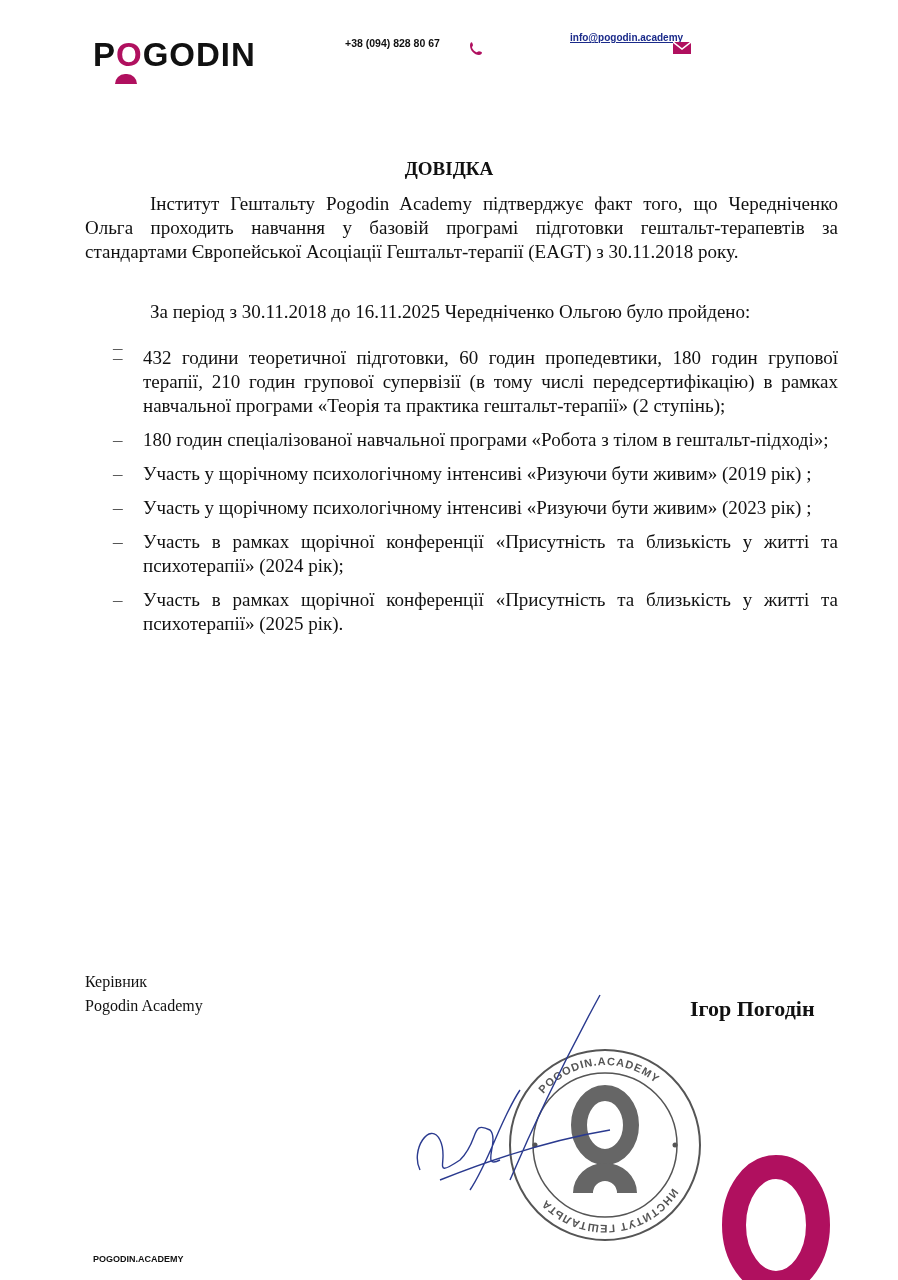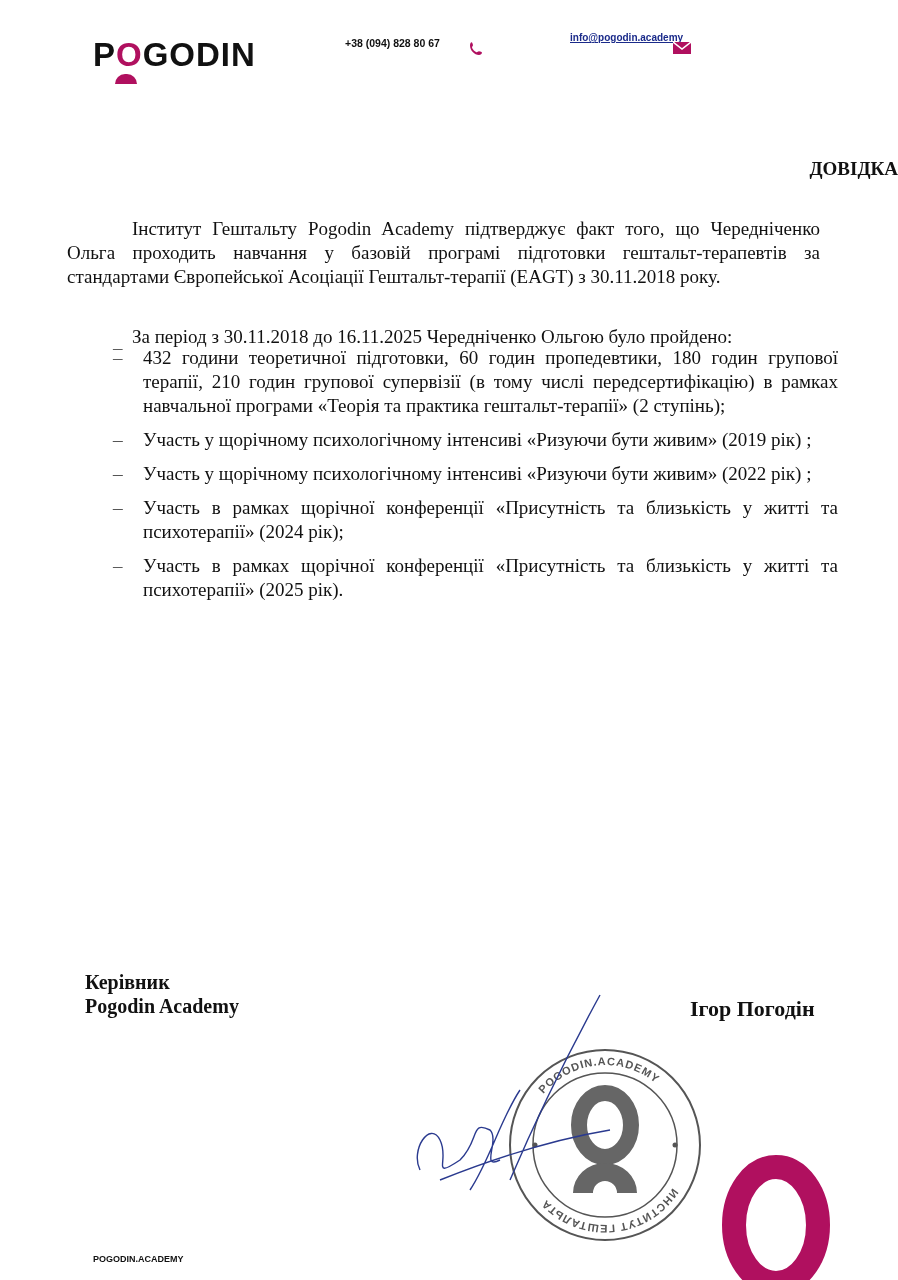--- a/index.html
+++ b/index.html
@@ -5,28 +5,28 @@
     html, body { margin:0; padding:0; background:#ffffff; }
     body { width:898px; height:1280px; position:relative; overflow:hidden; font-family:"Liberation Serif", serif; color:#111; }
     .header { position:absolute; top:0; left:0; width:738px; height:100px; }
     .logo { position:absolute; left:93px; top:36px; font-family:"Liberation Sans", sans-serif; font-weight:bold; font-size:33px; letter-spacing:1px; color:#111; }
     .logo .o { color:#b0105f; position:relative; }
     .logo-mark { position:absolute; left:115px; top:74px; width:22px; height:10px; border-radius:11px 11px 0 0; background:#b0105f; }
     .phone { position:absolute; left:345px; top:37px; font-family:"Liberation Sans", sans-serif; font-weight:bold; font-size:10.5px; }
     .phone-icon { position:absolute; left:467px; top:40px; width:18px; height:18px; }
     .email { position:absolute; left:570px; top:32px; font-family:"Liberation Sans", sans-serif; font-weight:bold; font-size:10px; color:#1a2a8a; text-decoration:underline;text-align:center; }
     .mail-icon { position:absolute; left:673px; top:42px; width:18px; height:12px; }
-    .title { position:absolute; top:158px; left:0; width:898px; text-align:right; font-weight:bold; font-size:19px; }
-    .para { position:absolute; left:67px; width:753px; font-size:19px; line-height:24px; text-align:justify;margin-top:25px; }
+    .title { position:absolute; top:158px; left:0; width:898px; text-align:center; font-weight:bold; font-size:19px; }
+    .para { position:absolute; left:85px; width:753px; font-size:19px; line-height:24px; text-align:justify; }
     .para1 { top:192px; text-indent:65px; }
     .para2 { top:300px; text-indent:65px; }
     .list { position:absolute; left:110px; top:336px; width:728px; margin:0; padding:0; list-style:none; font-size:19px; line-height:24px; }
     .list li { position:relative; padding-left:33px; text-align:justify; margin-bottom:10px; }
     .list li .dash { position:absolute; left:3px; top:0; color:#555; }
-    .sig-left { position:absolute; left:85px; top:970px; font-weight:bold; font-size:20px; line-height:24px; }
+    .sig-left { position:absolute; left:85px; top:970px; font-weight:normal; font-size:16px; line-height:24px; }
     .sig-right { position:absolute; left:690px; top:996px; font-weight:bold; font-size:22px; }
     .stamp { position:absolute; left:495px; top:1035px; width:220px; height:220px; }
     .signature { position:absolute; left:400px; top:990px; width:220px; height:230px; }
     .big-o { position:absolute; left:720px; top:1150px; width:112px; height:150px; }
     .footer { position:absolute; left:93px; top:1254px; font-family:"Liberation Sans", sans-serif; font-weight:bold; font-size:9px; }
   </style>
 </head>
 <body>
 
 <div class="header">
@@ -43,24 +43,24 @@
     </svg>
 </div>
 
 <div class="title">ДОВІДКА</div>
 <div class="para para1">Інститут Гештальту Pogodin Academy підтверджує факт того, що Чередніченко Ольга проходить навчання у базовій програмі підготовки гештальт-терапевтів за стандартами Європейської Асоціації Гештальт-терапії (EAGT) з 30.11.2018 року.</div>
 <div class="para para2">За період з 30.11.2018 до 16.11.2025 Чередніченко Ольгою було пройдено:</div>
 
 <ul class="list">
   <li><span class="dash">–</span></li>
   <li><span class="dash">–</span><span>432 години теоретичної підготовки, 60 годин пропедевтики, 180 годин групової терапії, 210 годин групової супервізії (в тому числі передсертифікацію) в рамках навчальної програми «Теорія та практика гештальт-терапії» (2 ступінь);</span></li>
-  <li><span class="dash">–</span></li>
+  <li><span class="dash">–</span><span>180 годин спеціалізованої навчальної програми «Робота з тілом в гештальт-підході»;</span></li>
   <li><span class="dash">–</span><span>Участь у щорічному психологічному інтенсиві «Ризуючи бути живим» (2019 рік) ;</span></li>
   <li><span class="dash">–</span></li>
-  <li><span class="dash">–</span><span>Участь у щорічному психологічному інтенсиві «Ризуючи бути живим» (2022 рік) ;</span></li>
+  <li><span class="dash">–</span><span>Участь у щорічному психологічному інтенсиві «Ризуючи бути живим» (2023 рік) ;</span></li>
   <li><span class="dash">–</span></li>
   <li><span class="dash">–</span><span>Участь в рамках щорічної конференції «Присутність та близькість у житті та психотерапії» (2024 рік);</span></li>
   <li><span class="dash">–</span><span>Участь в рамках щорічної конференції «Присутність та близькість у житті та психотерапії» (2025 рік).</span></li>
 </ul>
 
 <div class="sig-left">
   <div>Керівник</div>
   <div>Pogodin Academy</div>
 </div>
 <div class="sig-right">Ігор Погодін</div>

